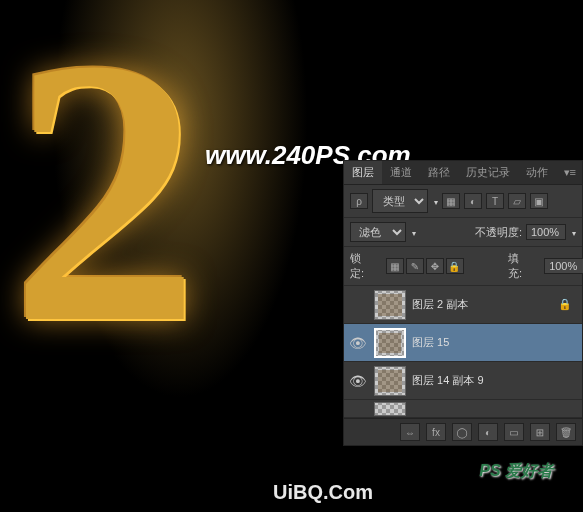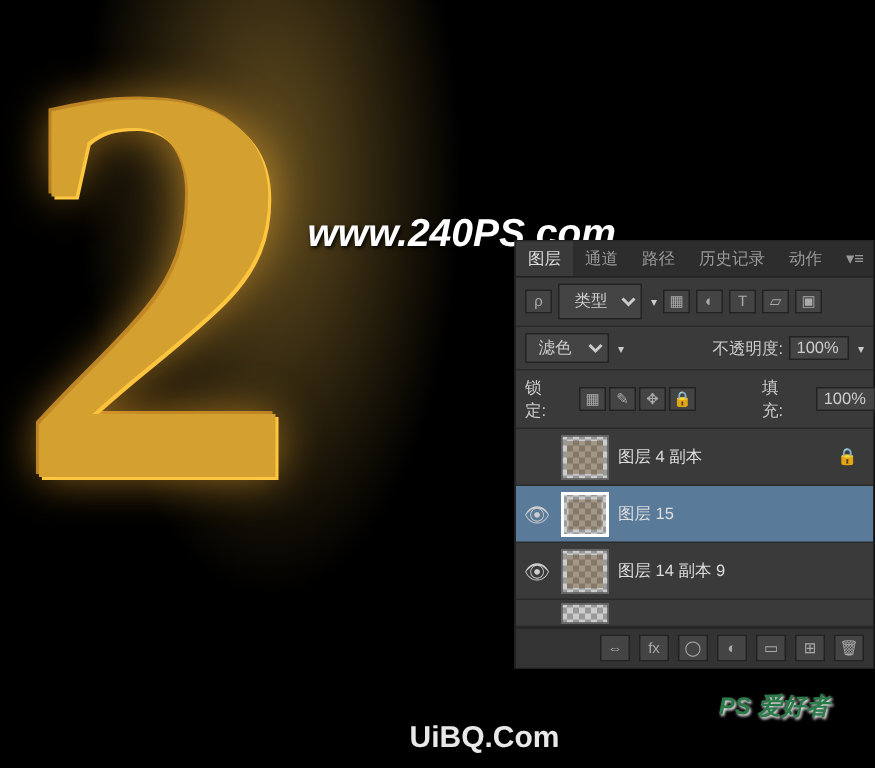--- a/index.html
+++ b/index.html
@@ -268,21 +268,21 @@
     <span class="opacity-value">100%</span>
     <span class="triangle-down"></span>
   </div>
 
   <div class="layers-list">
     <div class="layer-item">
       <div class="visibility"></div>
       <div class="layer-thumb">
           <div class="layer-thumb-content"></div>
         </div>
-      <div class="layer-name">图层 4 副本</div>
+      <div class="layer-name">图层 2 副本</div>
       <div class="lock-indicator">🔒</div>
     </div>
     <div class="layer-item selected">
       <div class="visibility">👁</div>
       <div class="layer-thumb selected-thumb">
           <div class="layer-thumb-content"></div>
         </div>
       <div class="layer-name">图层 15</div>
     </div>
     <div class="layer-item">

